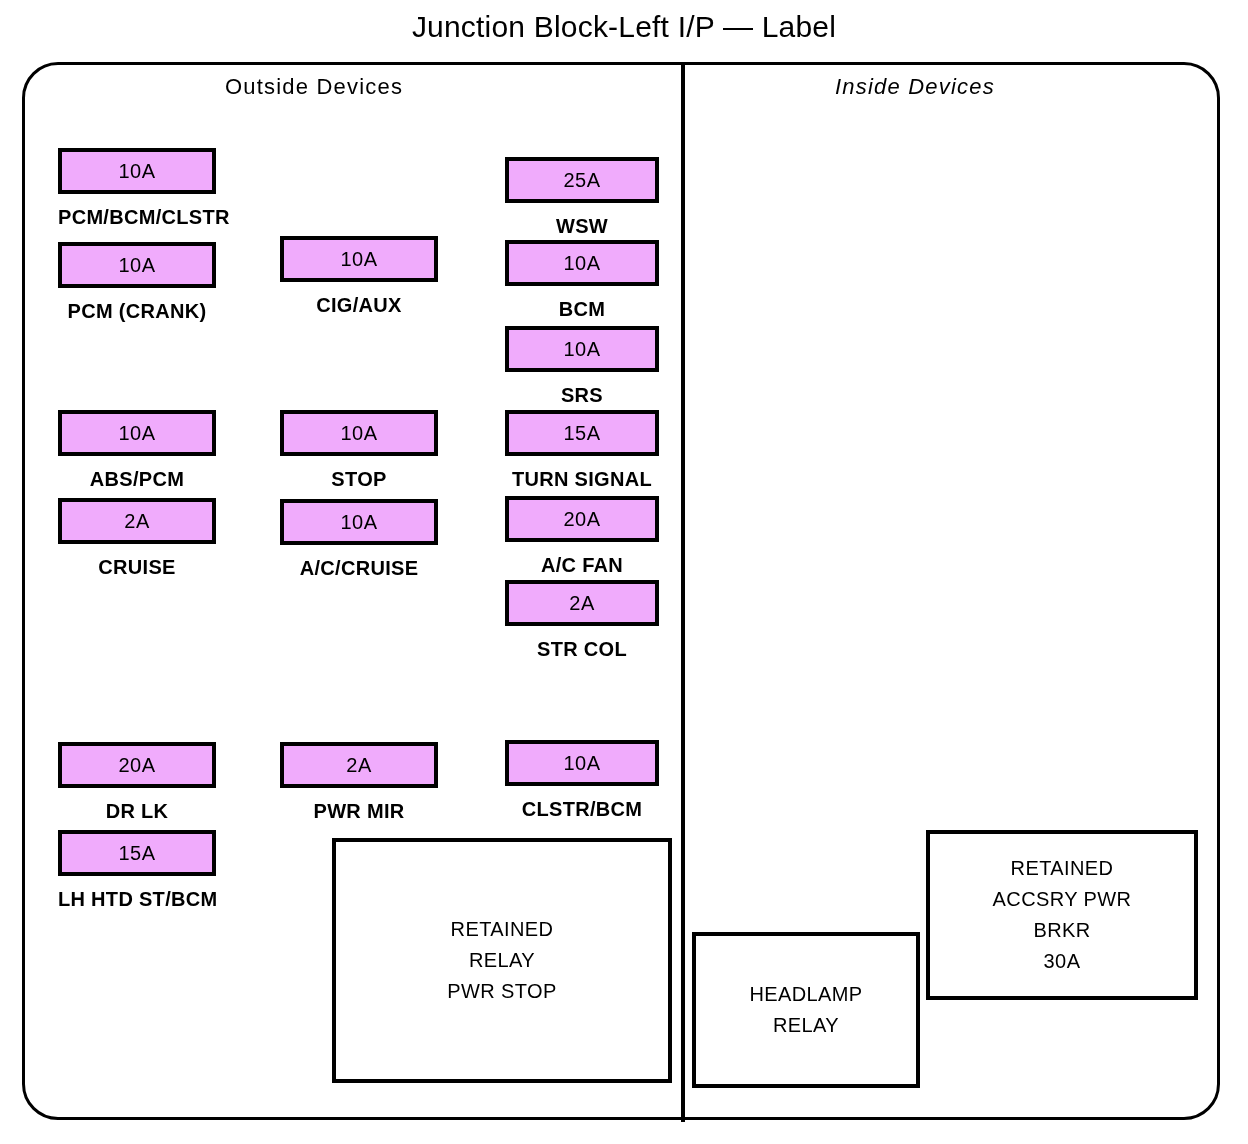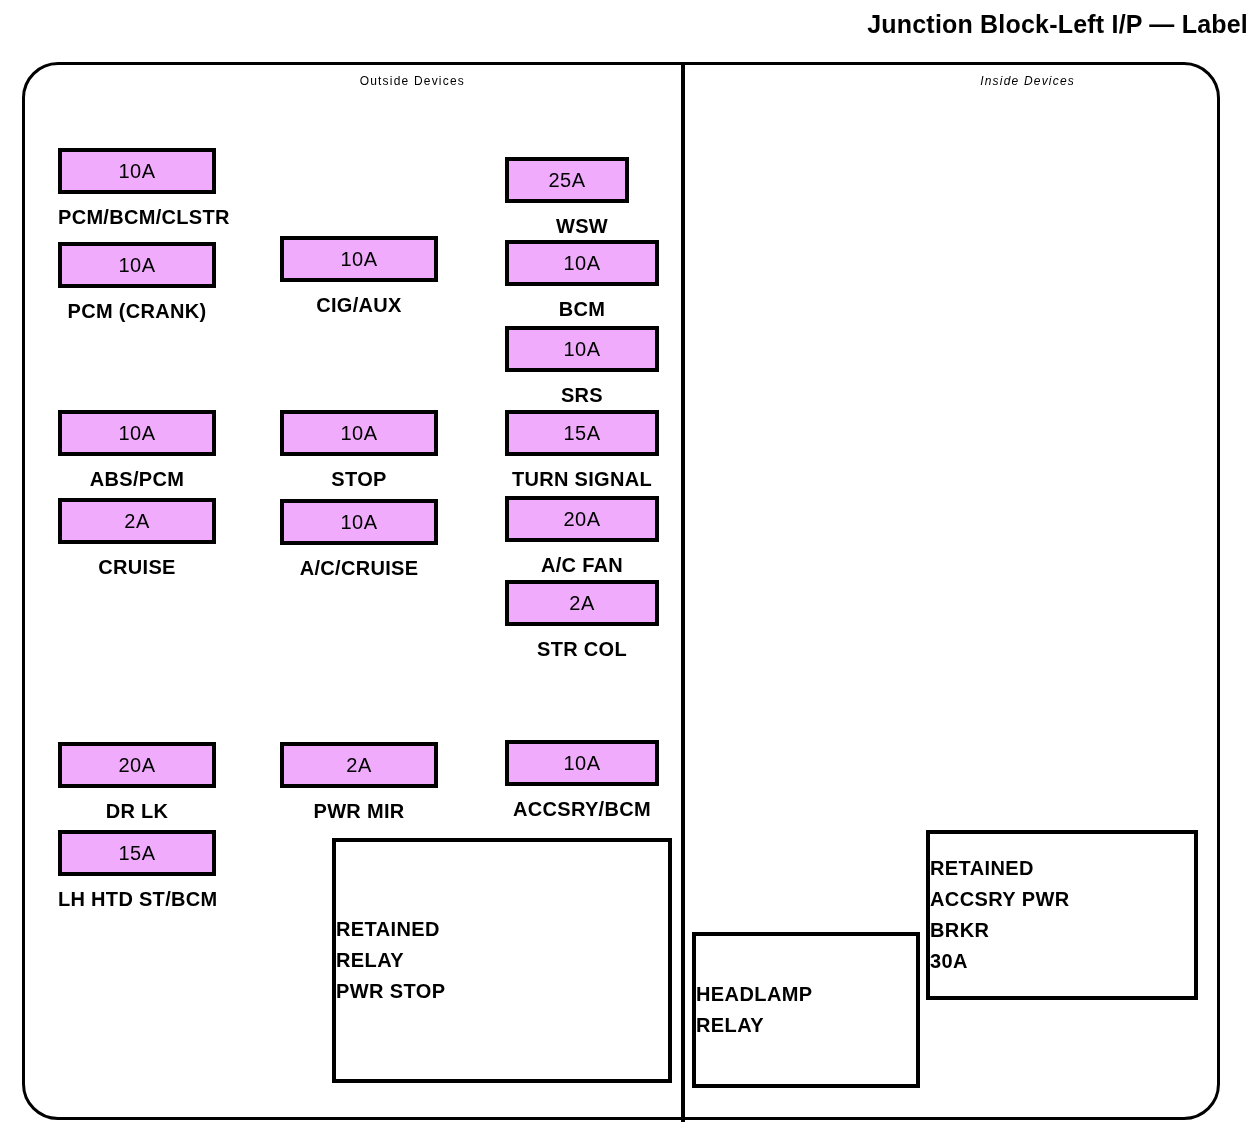--- a/index.html
+++ b/index.html
@@ -15,23 +15,23 @@
     color: #000000;
     overflow: hidden;
   }
 
   
   #diagram-title {
     position: absolute;
     left: 0;
     top: 10px;
     width: 1248px;
-    text-align: right;
-    font-size: 25px;
-    font-weight: bold;
+    text-align: center;
+    font-size: 30px;
+    font-weight: normal;
     letter-spacing: 0.2px;
   }
 
   
   #junction-block-panel {
     position: absolute;
     left: 22px;
     top: 62px;
     width: 1198px;
     height: 1058px;
@@ -46,24 +46,24 @@
     left: 681px;
     top: 62px;
     width: 4px;
     height: 1060px;
     background: #000;
   }
 
   
   .section-heading {
     position: absolute;
-    font-size: 12px;
+    font-size: 22px;
     font-weight: normal;
     letter-spacing: 1.2px;
-    text-align: right;
+    text-align: left;
     white-space: nowrap;
   }
   #heading-outside { left: 225px; top: 74px; width: 240px; }
   #heading-inside  { left: 835px; top: 74px; width: 240px; font-style: italic; }
 
   
   .fuse-cell {
     position: absolute;
   }
   .fuse-box {
@@ -87,23 +87,24 @@
   }
 
   
   .relay-box {
     position: absolute;
     border: 4px solid #000;
     background: #fff;
     box-sizing: border-box;
     display: flex;
     flex-direction: column;
+    align-items: center;
     justify-content: center;
     font-size: 20px;
-    font-weight: bold;
+    font-weight: normal;
     letter-spacing: 0.4px;
     line-height: 1.55;
   }
   .relay-line { white-space: nowrap; }
 </style>
 </head>
 <body>
 
 <div id="diagram-title">Junction Block-Left I/P — Label</div>
 
@@ -150,21 +151,21 @@
     </div>
     <div class="fuse-cell" style="left: 280px; top: 499px; width: 158px;">
       <div class="fuse-box" style="width: 158px; height: 46px;">10A</div>
       <div class="fuse-label">A/C/CRUISE</div>
     </div>
     <div class="fuse-cell" style="left: 280px; top: 742px; width: 158px;">
       <div class="fuse-box" style="width: 158px; height: 46px;">2A</div>
       <div class="fuse-label">PWR MIR</div>
     </div>
     <div class="fuse-cell" style="left: 505px; top: 157px; width: 154px;">
-      <div class="fuse-box" style="width: 124px; height: 46px;">25A</div>
+      <div class="fuse-box" style="width: 154px; height: 46px;">25A</div>
       <div class="fuse-label">WSW</div>
     </div>
     <div class="fuse-cell" style="left: 505px; top: 240px; width: 154px;">
       <div class="fuse-box" style="width: 154px; height: 46px;">10A</div>
       <div class="fuse-label">BCM</div>
     </div>
     <div class="fuse-cell" style="left: 505px; top: 326px; width: 154px;">
       <div class="fuse-box" style="width: 154px; height: 46px;">10A</div>
       <div class="fuse-label">SRS</div>
     </div>
@@ -175,21 +176,21 @@
     <div class="fuse-cell" style="left: 505px; top: 496px; width: 154px;">
       <div class="fuse-box" style="width: 154px; height: 46px;">20A</div>
       <div class="fuse-label">A/C FAN</div>
     </div>
     <div class="fuse-cell" style="left: 505px; top: 580px; width: 154px;">
       <div class="fuse-box" style="width: 154px; height: 46px;">2A</div>
       <div class="fuse-label">STR COL</div>
     </div>
     <div class="fuse-cell" style="left: 505px; top: 740px; width: 154px;">
       <div class="fuse-box" style="width: 154px; height: 46px;">10A</div>
-      <div class="fuse-label">ACCSRY/BCM</div>
+      <div class="fuse-label">CLSTR/BCM</div>
     </div>
   </div>
 <div id="relay-layer">
     <div class="relay-box" style="left: 332px; top: 838px; width: 340px; height: 245px;">
       <div class="relay-line">RETAINED</div>
       <div class="relay-line">RELAY</div>
       <div class="relay-line">PWR STOP</div>
     </div>
     <div class="relay-box" style="left: 692px; top: 932px; width: 228px; height: 156px;">
       <div class="relay-line">HEADLAMP</div>

